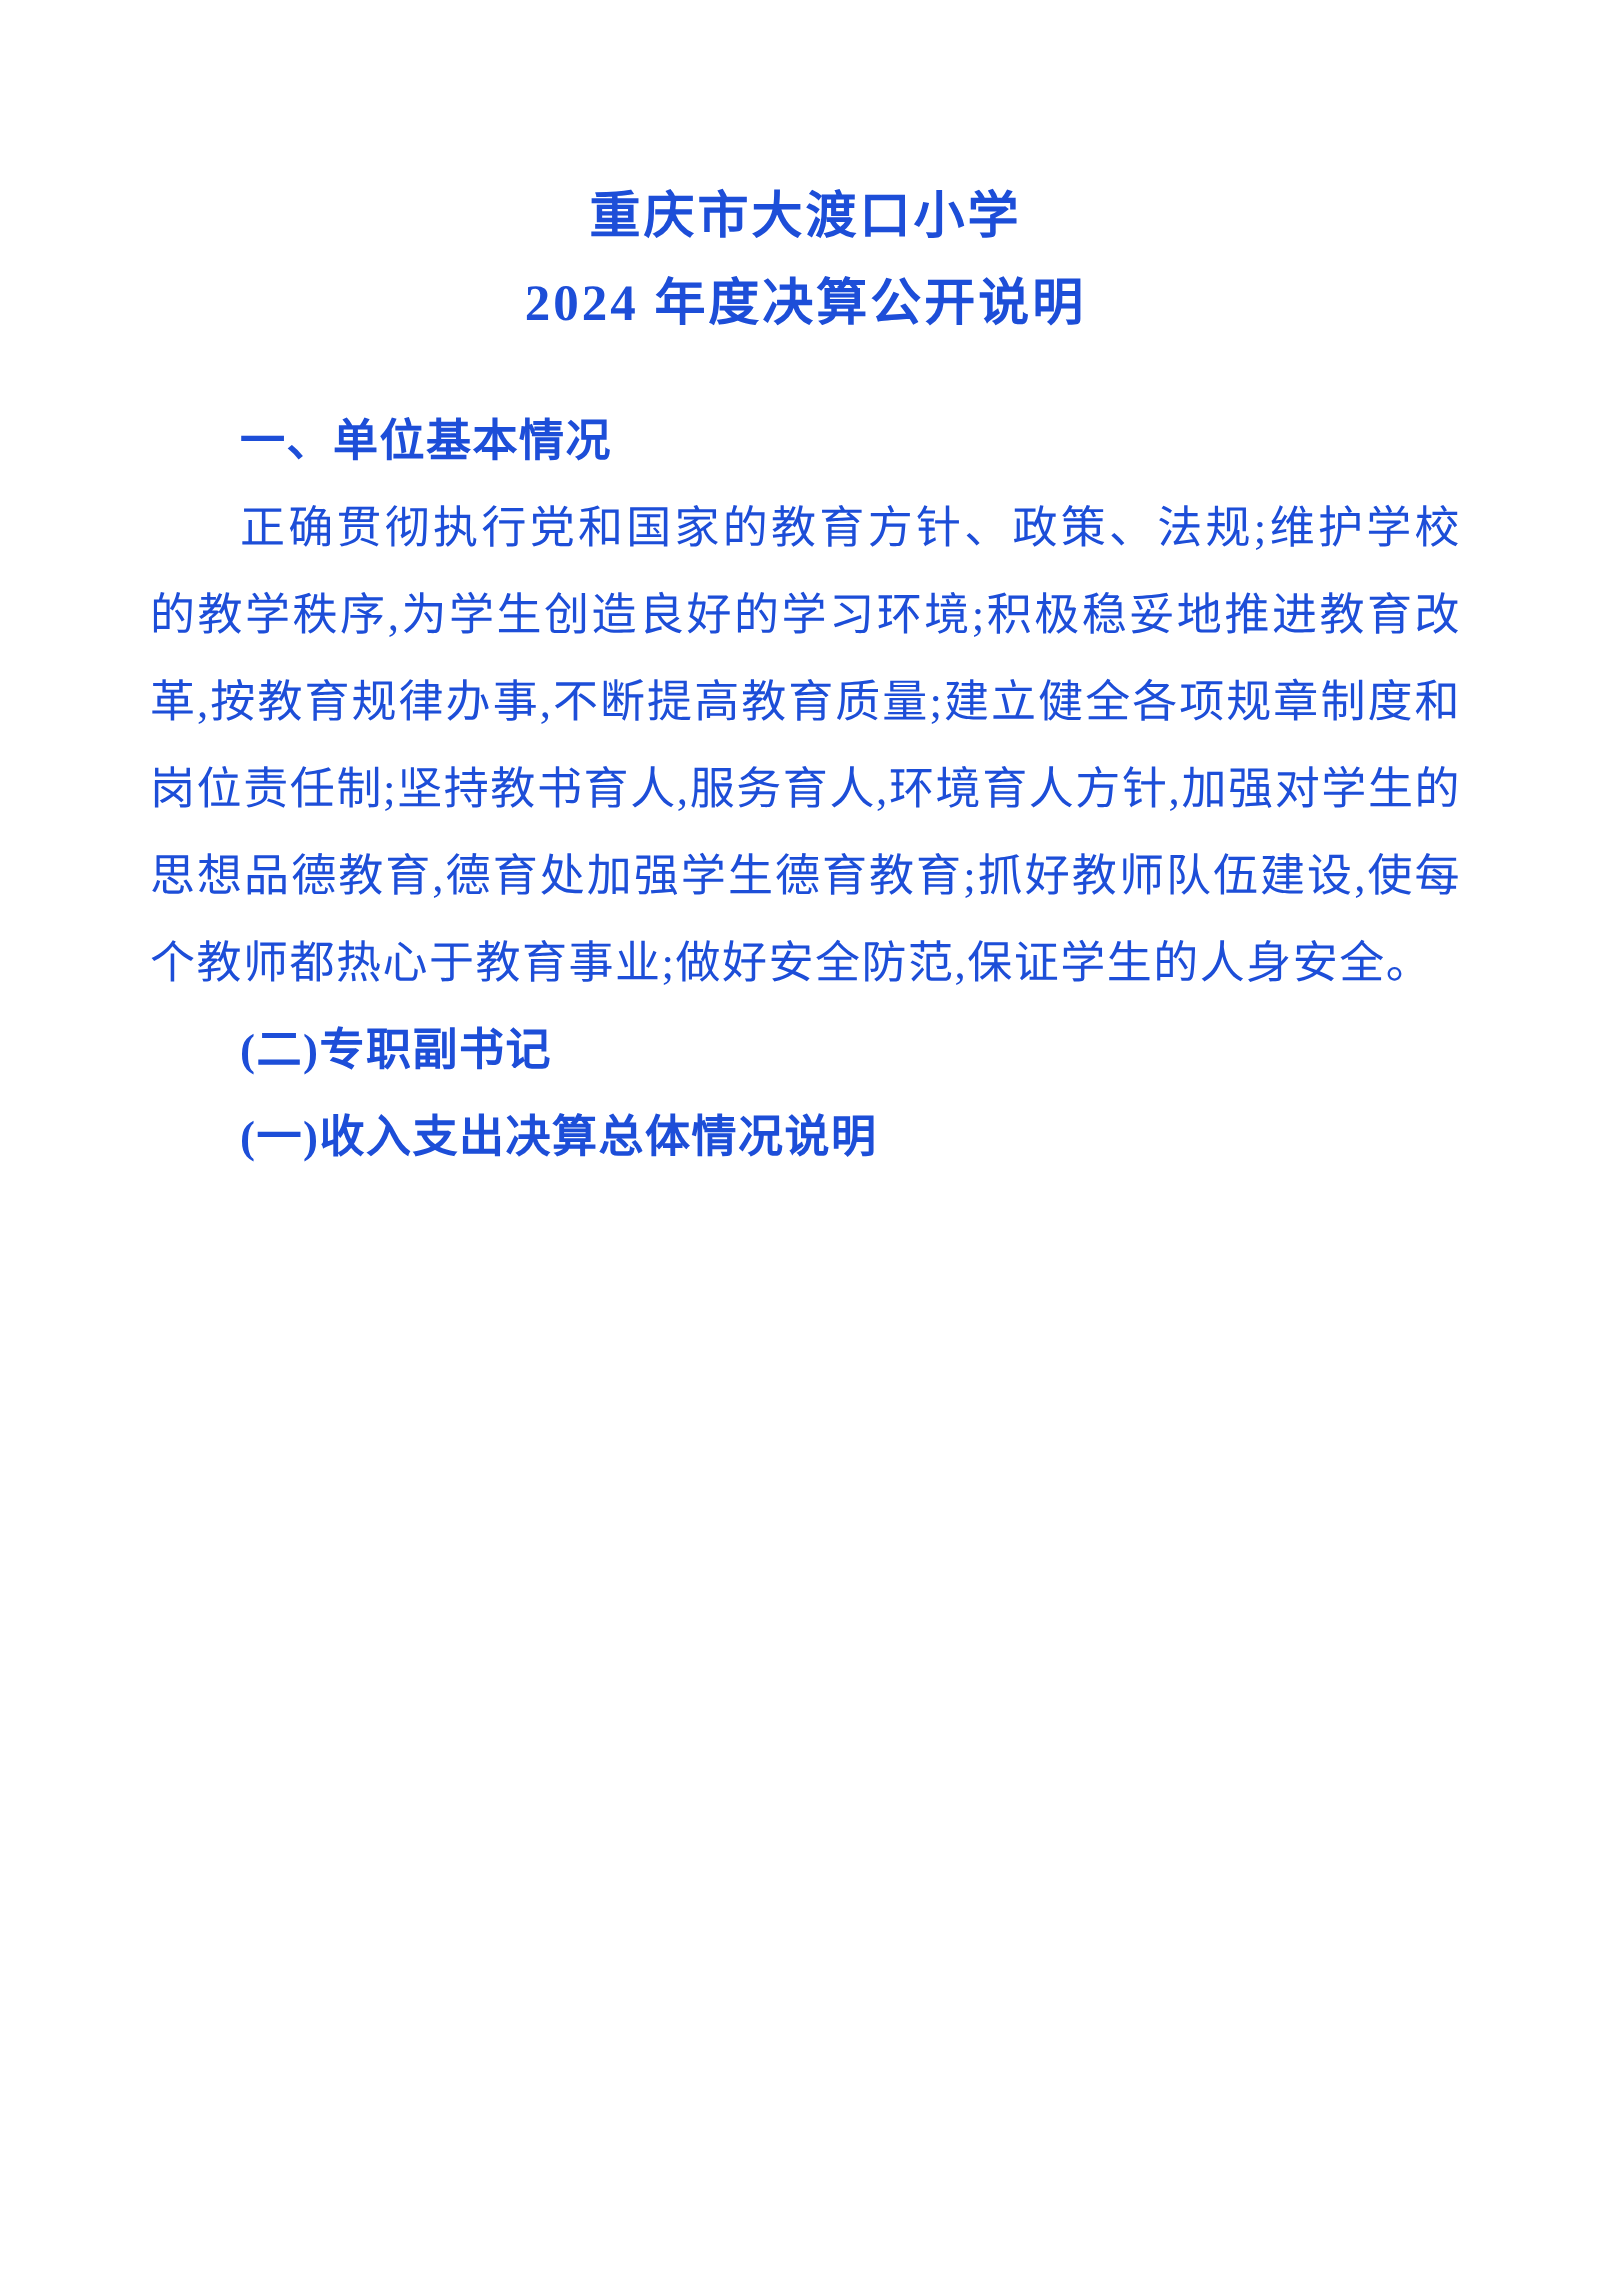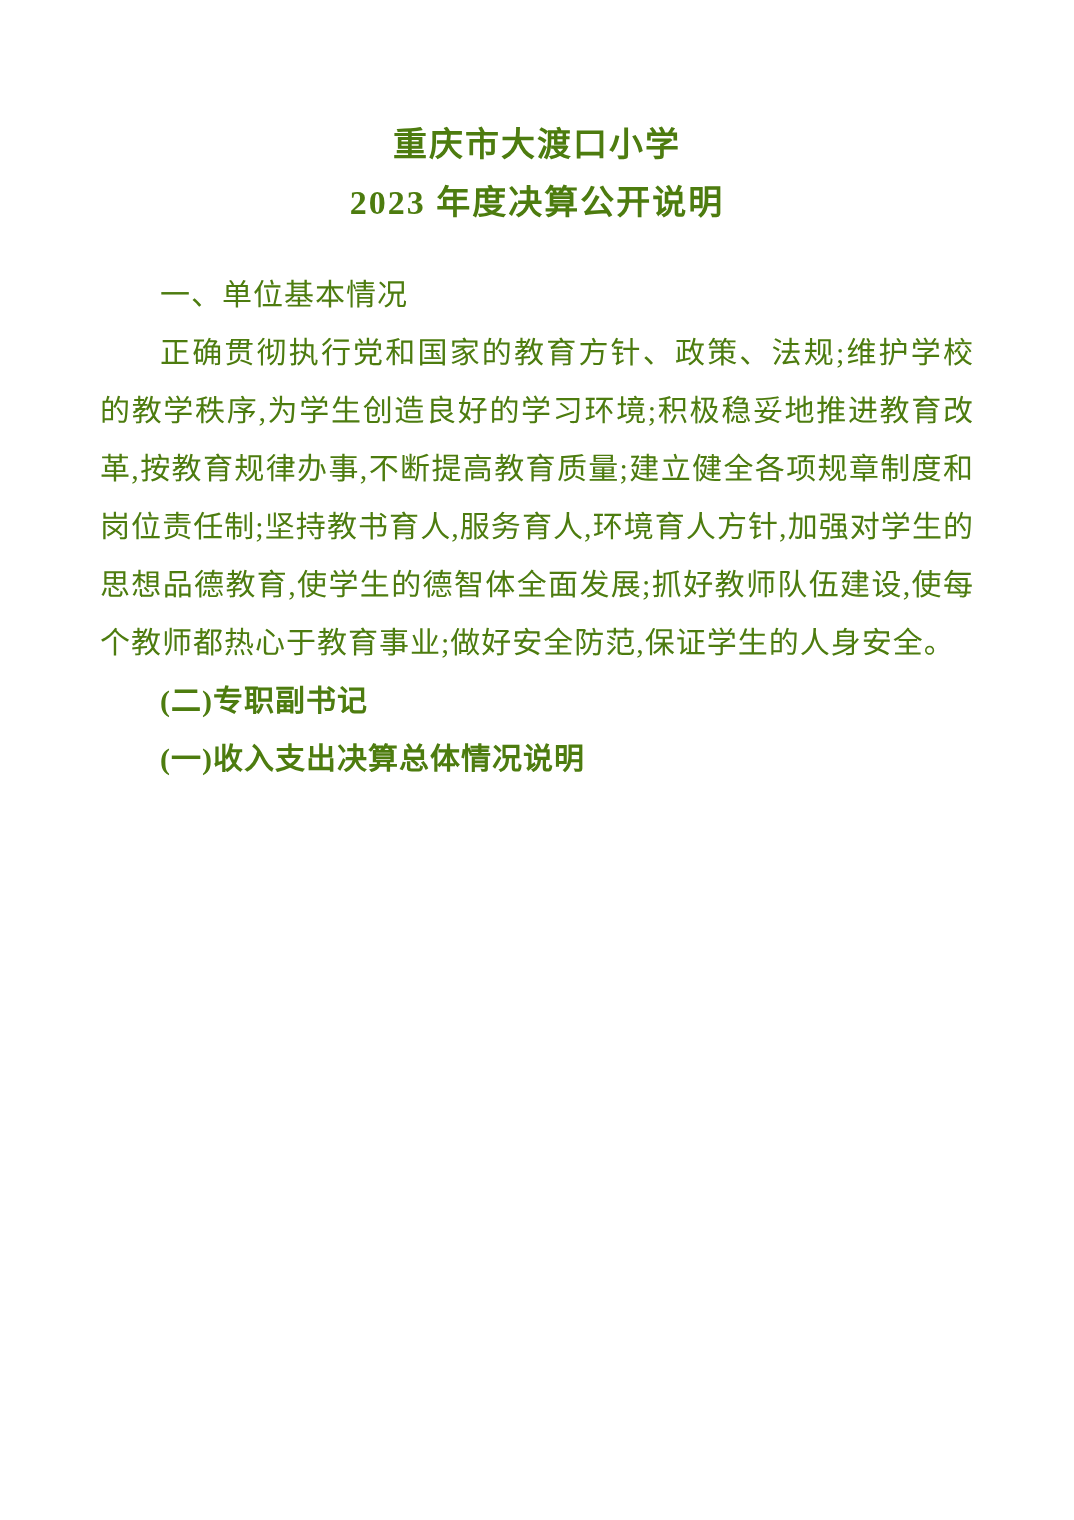--- a/index.html
+++ b/index.html
@@ -6,41 +6,41 @@
     margin: 0;
     padding: 0;
     background: #ffffff;
   }
   .page {
     position: relative;
     width: 1074px;
     height: 1504px;
     box-sizing: border-box;
     background: #ffffff;
-    color: #4d7c0f;
+    color: #1d4ed8;
     padding: 116px 100px 0 100px;
     overflow: hidden;
     font-family: "Liberation Serif", "DejaVu Serif", serif;
   }
   .doc-title {
     margin: 0;
     text-align: center;
     font-family: "Liberation Serif", "DejaVu Serif", serif;
     font-weight: bold;
     font-size: 34px;
     line-height: 58px;
     letter-spacing: 2px;
   }
   .title-spacer {
     height: 34px;
   }
   .sec-heading {
     margin: 0;
     font-family: "Liberation Sans", "DejaVu Sans", sans-serif;
-    font-weight: normal;
+    font-weight: bold;
     font-size: 30px;
     line-height: 58px;
     text-indent: 2em;
     letter-spacing: 1px;
   }
   .sub-heading {
     margin: 0;
     font-family: "Liberation Serif", "DejaVu Serif", serif;
     font-weight: bold;
     font-size: 30px;
@@ -63,28 +63,28 @@
     font-weight: bold;
   }
 </style>
 </head>
 <body>
 
 <div class="page">
 
   <h1 class="doc-title">重庆市大渡口小学</h1>
 
-  <h1 class="doc-title">2023 年度决算公开说明</h1>
+  <h1 class="doc-title">2024 年度决算公开说明</h1>
 
   <div class="title-spacer"></div>
 
   <h2 class="sec-heading">一、单位基本情况</h2>
 
 
-  <p class="body-para">正确贯彻执行党和国家的教育方针、政策、法规;维护学校的教学秩序,为学生创造良好的学习环境;积极稳妥地推进教育改革,按教育规律办事,不断提高教育质量;建立健全各项规章制度和岗位责任制;坚持教书育人,服务育人,环境育人方针,加强对学生的思想品德教育,使学生的德智体全面发展;抓好教师队伍建设,使每个教师都热心于教育事业;做好安全防范,保证学生的人身安全。</p>
+  <p class="body-para">正确贯彻执行党和国家的教育方针、政策、法规;维护学校的教学秩序,为学生创造良好的学习环境;积极稳妥地推进教育改革,按教育规律办事,不断提高教育质量;建立健全各项规章制度和岗位责任制;坚持教书育人,服务育人,环境育人方针,加强对学生的思想品德教育,德育处加强学生德育教育;抓好教师队伍建设,使每个教师都热心于教育事业;做好安全防范,保证学生的人身安全。</p>
 
   <h3 class="sub-heading">(二)专职副书记</h3>
 
 
 
   <h3 class="sub-heading">(一)收入支出决算总体情况说明</h3>
 
 
 </div>
 

